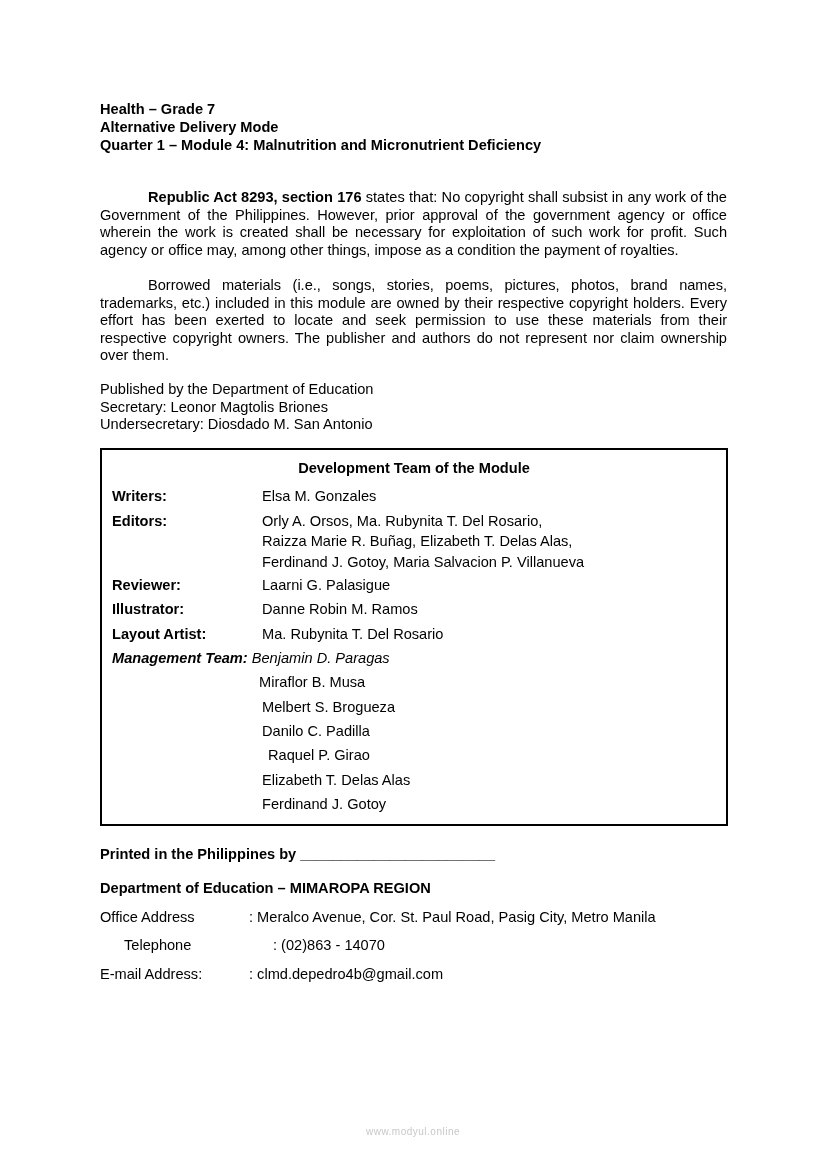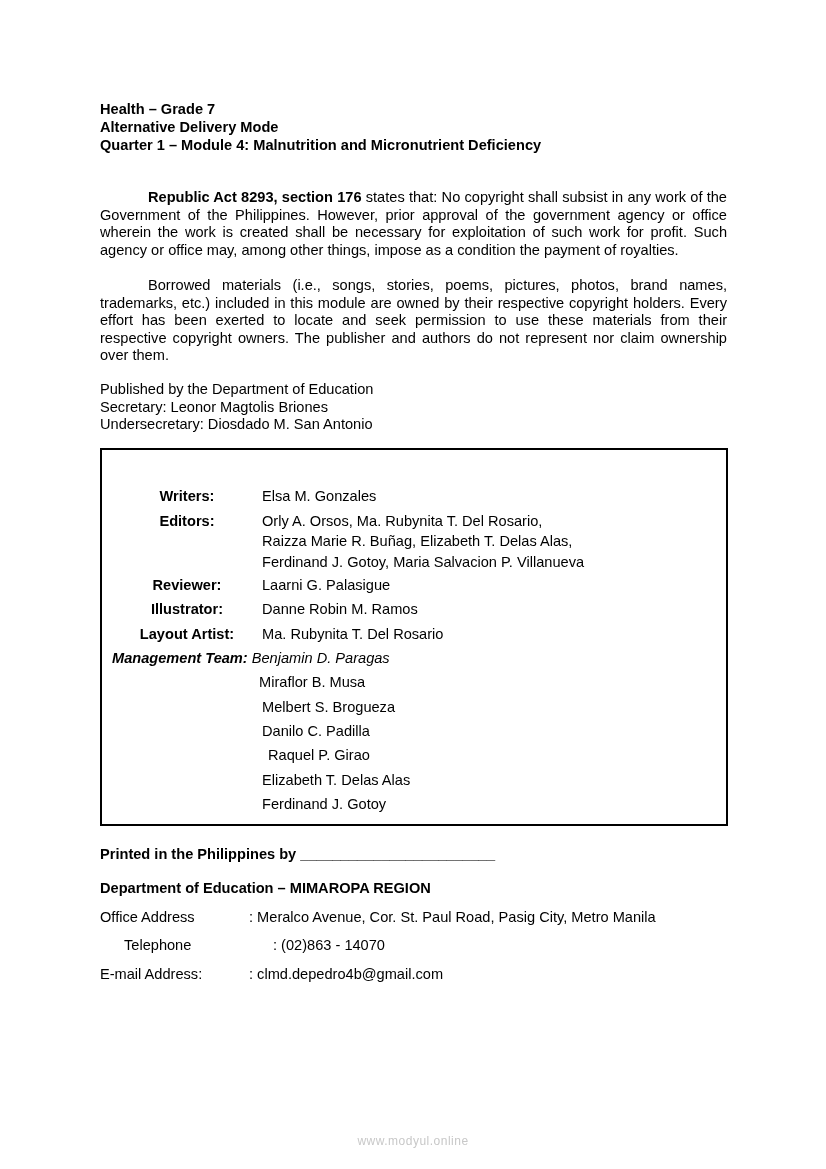--- a/index.html
+++ b/index.html
@@ -12,30 +12,30 @@
     .header div { white-space: nowrap; }
     .para { left: 100px; width: 627px; text-align: justify; line-height: 17.6px; }
     .para .indent { display: inline-block; width: 48px; }
     .para b { font-weight: bold; }
     .pub { left: 100px; top: 381px; line-height: 17.6px; }
     .team-box {
       left: 100px; top: 448px; width: 624px; height: 374px;
       border: 2px solid #000;
     }
     .team-title { position: absolute; top: 10px; left: 0; width: 100%; text-align: center; font-weight: bold; }
-    .row { position: absolute; left: 10px; white-space: nowrap; text-align: center; }
+    .row { position: absolute; left: 10px; white-space: nowrap; }
     .row .lbl { font-weight: bold; display: inline-block; width: 150px; }
     .row .val { display: inline-block; }
     .row .lbl.auto { width: auto; }
     .mgmt-name { position: absolute; left: 160px; white-space: nowrap; }
     .printed { left: 100px; top: 846px; font-weight: bold; white-space: nowrap; }
     .deped { left: 100px; top: 880px; font-weight: bold; white-space: nowrap; }
     .contact { left: 100px; white-space: nowrap; }
     .contact .k { display: inline-block; width: 149px; }
-    .watermark { left: 0; width: 826px; top: 1126px; text-align: center; font-size: 12px; color: #c8c8c8; letter-spacing: 0.5px; margin-top: 8px; }
+    .watermark { left: 0; width: 826px; top: 1126px; text-align: center; font-size: 10px; color: #c8c8c8; letter-spacing: 0.5px; }
   </style>
 </head>
 <body>
 
 <div class="abs header">
   <div>Health – Grade 7</div>
   <div>Alternative Delivery Mode</div>
   <div>Quarter 1 – Module 4: Malnutrition and Micronutrient Deficiency</div>
 </div>
 
@@ -47,20 +47,21 @@
   <span class="indent"></span><span>Borrowed materials (i.e., songs, stories, poems, pictures, photos, brand names, trademarks, etc.) included in this module are owned by their respective copyright holders. Every effort has been exerted to locate and seek permission to use these materials from their respective copyright owners. The publisher and authors do not represent nor claim ownership over them.</span>
 </div>
 
 <div class="abs pub">
   <div>Published by the Department of Education</div>
   <div>Secretary: Leonor Magtolis Briones</div>
   <div>Undersecretary: Diosdado M. San Antonio</div>
 </div>
 
 <div class="abs team-box">
+  <div class="team-title">Development Team of the Module</div>
 
   <div class="row" style="top:38px;">
     <span class="lbl">Writers:</span><span class="val">Elsa M. Gonzales</span>
   </div>
 
   <div class="row" style="top:63px;">
     <span class="lbl">Editors:</span><span class="val">Orly A. Orsos, Ma. Rubynita T. Del Rosario,</span>
   </div>
   <div class="mgmt-name" style="top:83px;">Raizza Marie R. Buñag, Elizabeth T. Delas Alas,</div>
   <div class="mgmt-name" style="top:104px;">Ferdinand J. Gotoy, Maria Salvacion P. Villanueva</div>

